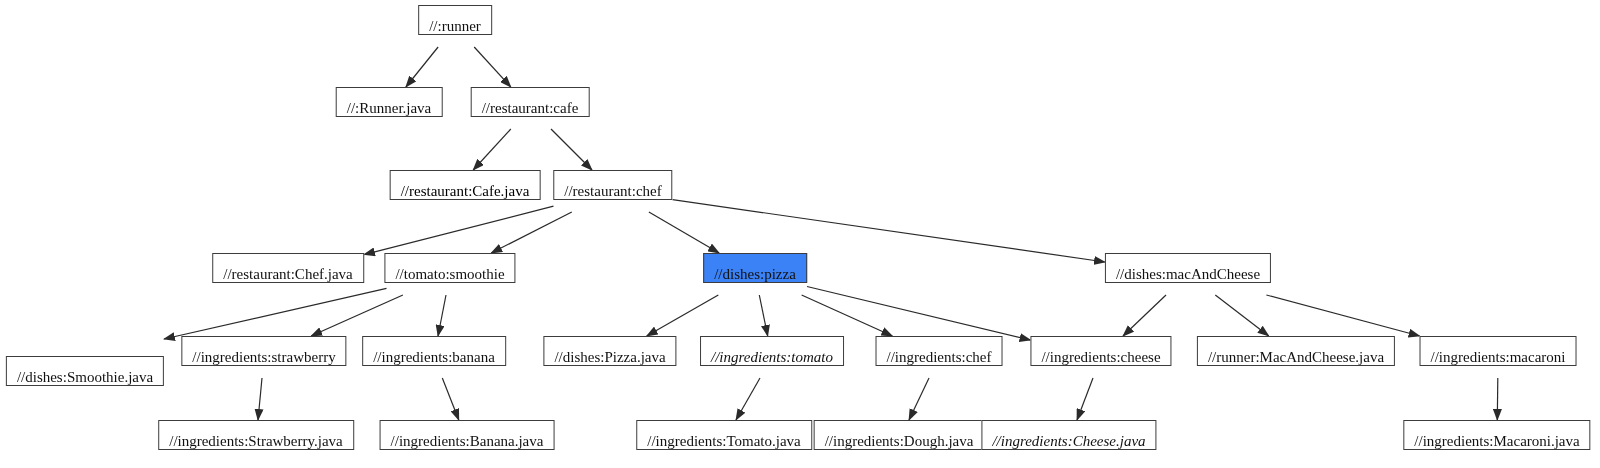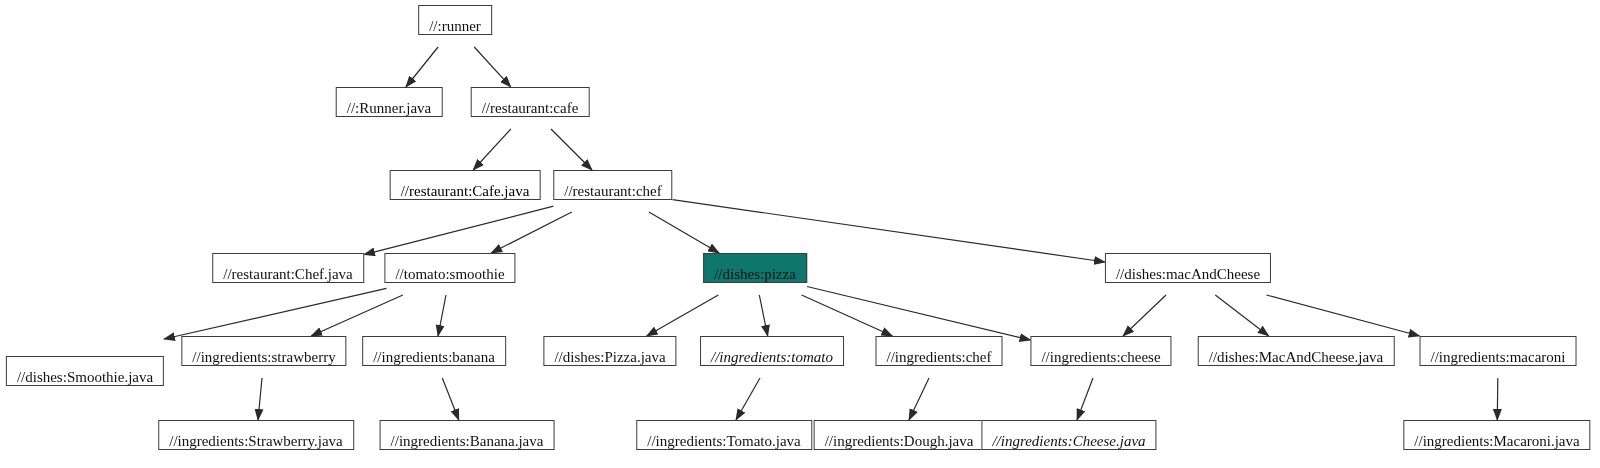--- a/index.html
+++ b/index.html
@@ -75,30 +75,30 @@
       </g>
   </svg>
   <div id="node-layer">
       <div class="gnode" style="left: 455px; top: 5px; border-color: rgb(60, 60, 60); background: rgb(255, 255, 255); color: rgb(17, 17, 17);">//:runner</div>
       <div class="gnode" style="left: 389px; top: 87px; border-color: rgb(60, 60, 60); background: rgb(255, 255, 255); color: rgb(17, 17, 17);">//:Runner.java</div>
       <div class="gnode" style="left: 530px; top: 87px; border-color: rgb(60, 60, 60); background: rgb(255, 255, 255); color: rgb(17, 17, 17);">//restaurant:cafe</div>
       <div class="gnode" style="left: 454px; top: 170px; border-color: rgb(60, 60, 60); background: rgb(255, 255, 255); color: #000000; margin-left: 11px;">//restaurant:Cafe.java</div>
       <div class="gnode" style="left: 613px; top: 170px; border-color: rgb(60, 60, 60); background: rgb(255, 255, 255); color: rgb(17, 17, 17);">//restaurant:chef</div>
       <div class="gnode" style="left: 288px; top: 253px; border-color: rgb(60, 60, 60); background: rgb(255, 255, 255); color: rgb(17, 17, 17);">//restaurant:Chef.java</div>
       <div class="gnode" style="left: 450px; top: 253px; border-color: rgb(60, 60, 60); background: rgb(255, 255, 255); color: rgb(17, 17, 17);">//tomato:smoothie</div>
-      <div class="gnode" style="left: 755px; top: 253px; border-color: rgb(60, 60, 60); background: #0f766e; color: rgb(17, 17, 17);">//dishes:pizza</div>
+      <div class="gnode" style="left: 755px; top: 253px; border-color: rgb(60, 60, 60); background: #3b82f6; color: rgb(17, 17, 17);">//dishes:pizza</div>
       <div class="gnode" style="left: 1188px; top: 253px; border-color: rgb(60, 60, 60); background: rgb(255, 255, 255); color: rgb(17, 17, 17);">//dishes:macAndCheese</div>
       <div class="gnode" style="left: 85px; top: 336px; border-color: rgb(60, 60, 60); background: rgb(255, 255, 255); color: rgb(17, 17, 17); margin-top: 20px;">//dishes:Smoothie.java</div>
       <div class="gnode" style="left: 264px; top: 336px; border-color: rgb(60, 60, 60); background: rgb(255, 255, 255); color: rgb(17, 17, 17);">//ingredients:strawberry</div>
       <div class="gnode" style="left: 434px; top: 336px; border-color: rgb(60, 60, 60); background: rgb(255, 255, 255); color: rgb(17, 17, 17);">//ingredients:banana</div>
       <div class="gnode" style="left: 610px; top: 336px; border-color: rgb(60, 60, 60); background: rgb(255, 255, 255); color: rgb(17, 17, 17);">//dishes:Pizza.java</div>
       <div class="gnode" style="left: 772px; top: 336px; border-color: rgb(60, 60, 60); background: rgb(255, 255, 255); color: rgb(17, 17, 17); font-style: italic;">//ingredients:tomato</div>
       <div class="gnode" style="left: 939px; top: 336px; border-color: rgb(60, 60, 60); background: rgb(255, 255, 255); color: rgb(17, 17, 17);">//ingredients:chef</div>
       <div class="gnode" style="left: 1101px; top: 336px; border-color: rgb(60, 60, 60); background: rgb(255, 255, 255); color: rgb(17, 17, 17);">//ingredients:cheese</div>
-      <div class="gnode" style="left: 1296px; top: 336px; border-color: rgb(60, 60, 60); background: rgb(255, 255, 255); color: rgb(17, 17, 17);">//dishes:MacAndCheese.java</div>
+      <div class="gnode" style="left: 1296px; top: 336px; border-color: rgb(60, 60, 60); background: rgb(255, 255, 255); color: rgb(17, 17, 17);">//runner:MacAndCheese.java</div>
       <div class="gnode" style="left: 1498px; top: 336px; border-color: rgb(60, 60, 60); background: rgb(255, 255, 255); color: rgb(17, 17, 17);">//ingredients:macaroni</div>
       <div class="gnode" style="left: 256px; top: 420px; border-color: rgb(60, 60, 60); background: rgb(255, 255, 255); color: rgb(17, 17, 17); text-align: right;">//ingredients:Strawberry.java</div>
       <div class="gnode" style="left: 467px; top: 420px; border-color: rgb(60, 60, 60); background: rgb(255, 255, 255); color: rgb(17, 17, 17);">//ingredients:Banana.java</div>
       <div class="gnode" style="left: 724px; top: 420px; border-color: rgb(60, 60, 60); background: rgb(255, 255, 255); color: rgb(17, 17, 17);">//ingredients:Tomato.java</div>
       <div class="gnode" style="left: 899px; top: 420px; border-color: rgb(60, 60, 60); background: rgb(255, 255, 255); color: rgb(17, 17, 17);">//ingredients:Dough.java</div>
       <div class="gnode" style="left: 1069px; top: 420px; border-color: rgb(60, 60, 60); background: rgb(255, 255, 255); color: rgb(17, 17, 17); font-style: italic;">//ingredients:Cheese.java</div>
       <div class="gnode" style="left: 1497px; top: 420px; border-color: rgb(60, 60, 60); background: rgb(255, 255, 255); color: rgb(17, 17, 17);">//ingredients:Macaroni.java</div>
     </div>
 </div>
 

